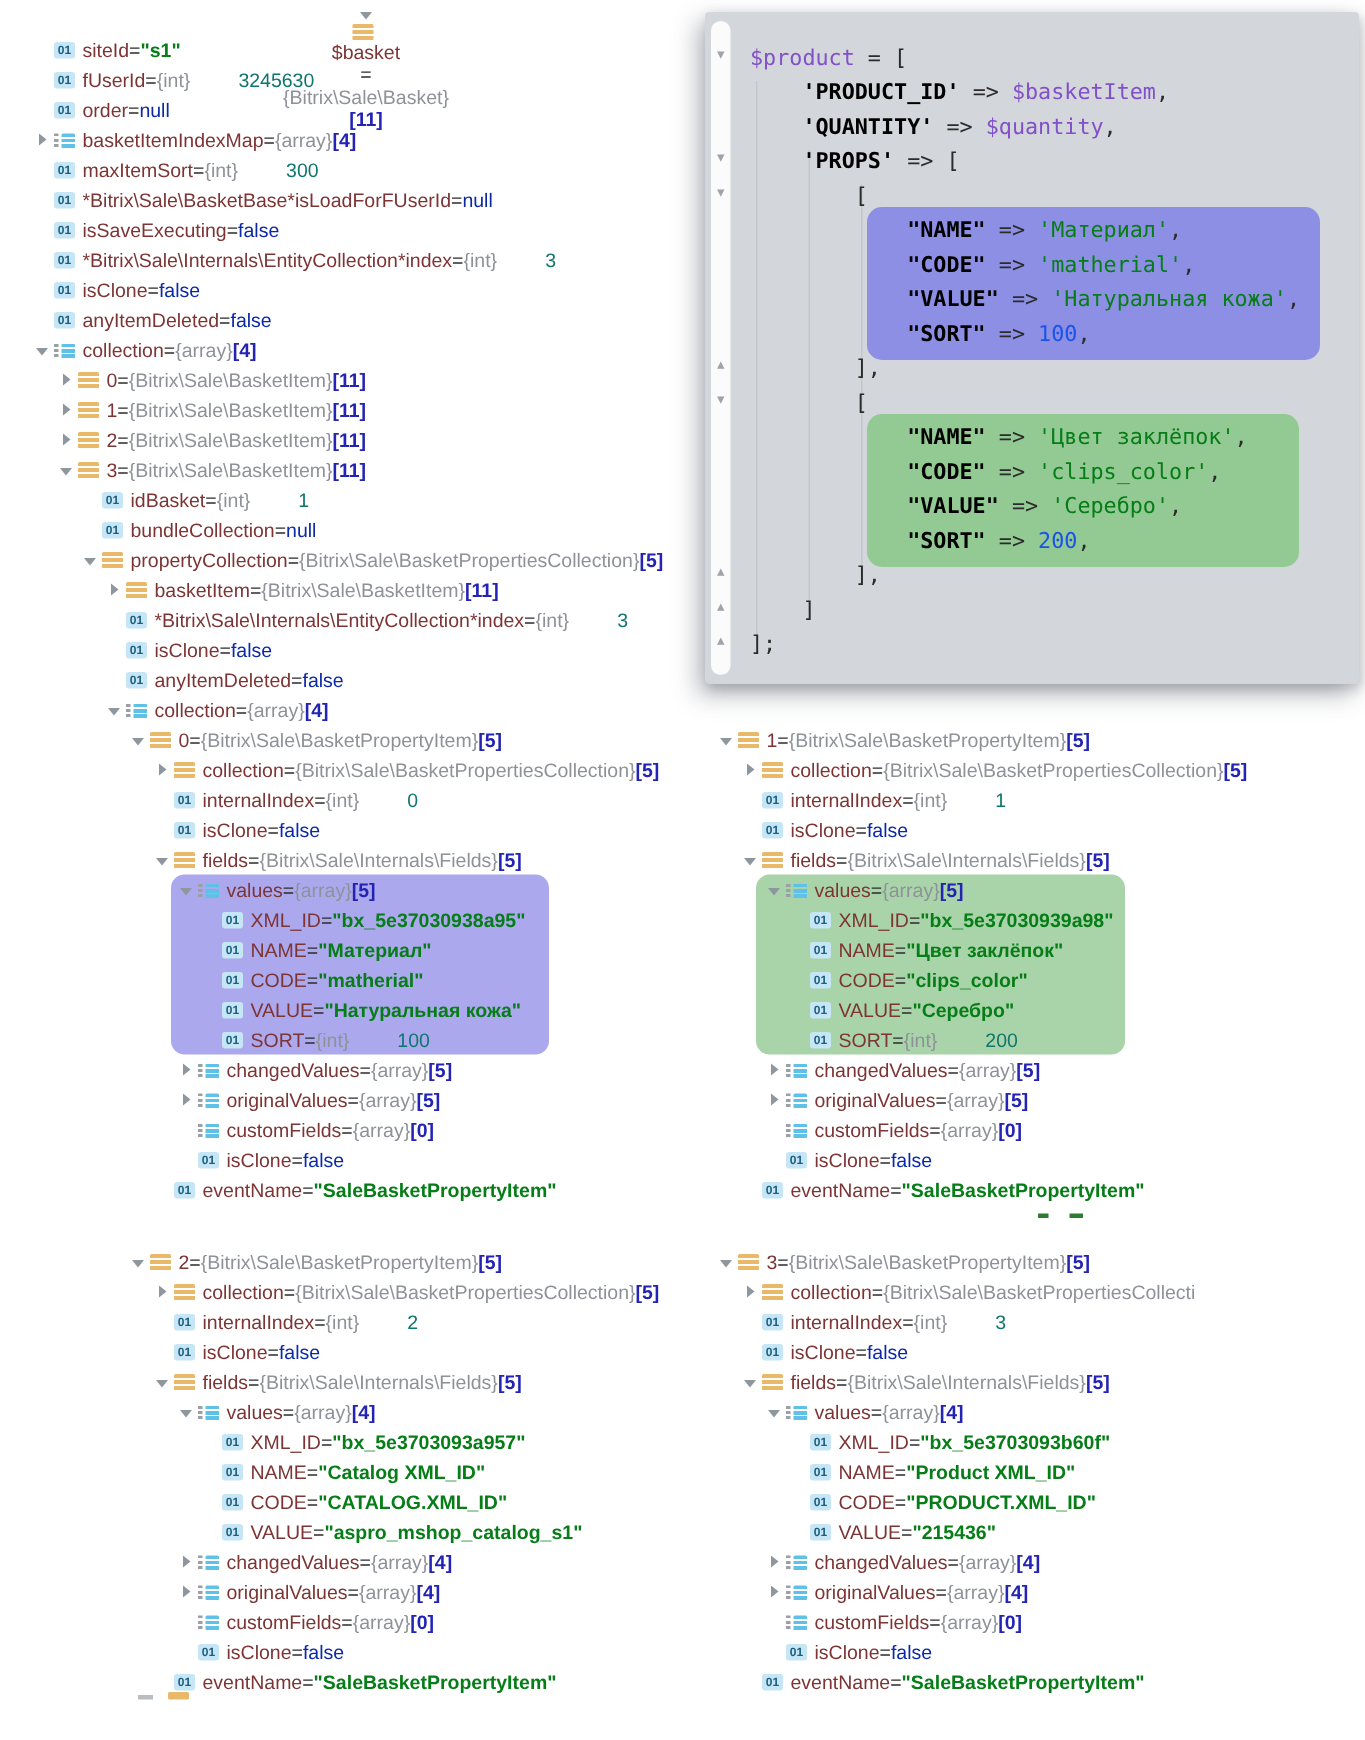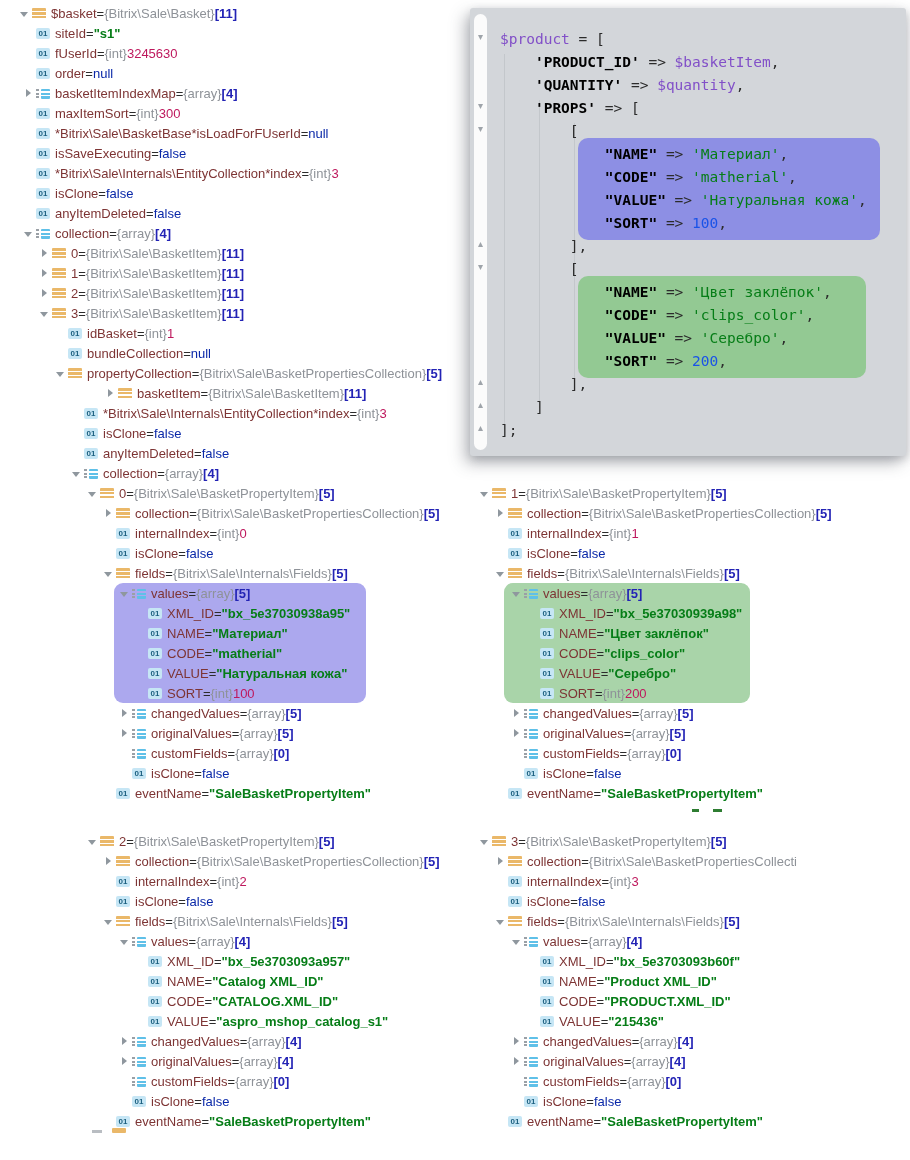--- a/index.html
+++ b/index.html
@@ -24,21 +24,21 @@
   .i-arr::after{content:"";position:absolute;left:5px;top:1px;width:9px;height:10px;
       background:repeating-linear-gradient(to bottom,#5fc0e8 0 2.4px,rgba(255,255,255,0) 2.4px 3.6px);border-radius:1px;}
   .i-prim{background:#c6e6f5;border-radius:2px;height:11px;text-align:center;
       font-size:8px;line-height:11px;font-weight:bold;color:#1c6081;}
   .tk-n{color:#7d3434;}
   .tk-p{color:#2b2b2b;}
   .tk-t{color:#8e9298;}
   .tk-c{color:#2323b5;font-weight:bold;}
   .tk-s{color:#067d17;font-weight:bold;}
   .tk-k{color:#0a28a8;font-weight:normal;}
-  .tk-i{color:#be185d;}
+  .tk-i{color:#0f766e;margin-left:32px;}
   .hlwrap{position:relative;}
   .hlwrap::before{content:"";position:absolute;z-index:-1;top:0;bottom:0;border-radius:9px;}
   .hl-tp::before{left:114px;width:252px;background:#aca8ee;}
   .hl-tg::before{left:112px;width:246px;background:#a9d4a9;}
   
   #code-panel{position:absolute;left:470px;top:8px;width:436px;height:448px;background:#d3d6da;
       border-radius:3px;box-shadow:-5px 7px 16px rgba(70,75,88,.38),2px 3px 8px rgba(70,75,88,.25);}
   #gutter{position:absolute;left:4px;top:6px;bottom:6px;width:13px;background:#fbfbfb;border-radius:7px;}
   .fold{position:absolute;left:0;width:13px;text-align:center;font-size:10px;line-height:10px;color:#9fa4aa;}
   #code-lines{position:absolute;left:0;right:0;top:0;bottom:0;padding-top:20px;z-index:1;}
@@ -61,21 +61,21 @@
   .frag{position:absolute;}
   #frag-grey{left:92px;top:1130px;width:10px;height:3px;background:#b9bdc2;}
   #frag-orange{left:112px;top:1128px;width:14px;height:5px;background:#eab869;border-radius:1px;}
   #frag-g1{left:692px;top:809px;width:7px;height:3px;background:#2e7d32;}
   #frag-g2{left:713px;top:809px;width:9px;height:3px;background:#2e7d32;}
 </style>
 </head>
 <body>
 
 <div id="tree-main" class="tree">
-    <div class="trow" style="padding-left: 18px;">
+    <div class="trow" style="padding-left: 18px; flex-direction: column;">
       <span class="exp open"></span>
       <span class="nico i-obj"></span>
       <span class="tk tk-n">$basket</span>
       <span class="tk tk-p"> = </span>
       <span class="tk tk-t">{Bitrix\Sale\Basket}</span>
       <span class="tk tk-c"> [11]</span>
     </div>
     <div class="trow" style="padding-left: 22px;">
       <span class="exp none"></span>
       <span class="nico i-prim">01</span>
@@ -206,21 +206,21 @@
       <span class="tk tk-k">null</span>
     </div>
     <div class="trow" style="padding-left: 54px;">
       <span class="exp open"></span>
       <span class="nico i-obj"></span>
       <span class="tk tk-n">propertyCollection</span>
       <span class="tk tk-p"> = </span>
       <span class="tk tk-t">{Bitrix\Sale\BasketPropertiesCollection}</span>
       <span class="tk tk-c"> [5]</span>
     </div>
-    <div class="trow" style="padding-left: 104px;">
+    <div class="trow" style="padding-left: 70px;">
       <span class="exp closed"></span>
       <span class="nico i-obj"></span>
       <span class="tk tk-n">basketItem</span>
       <span class="tk tk-p"> = </span>
       <span class="tk tk-t">{Bitrix\Sale\BasketItem}</span>
       <span class="tk tk-c"> [11]</span>
     </div>
     <div class="trow" style="padding-left: 70px;">
       <span class="exp none"></span>
       <span class="nico i-prim">01</span>

